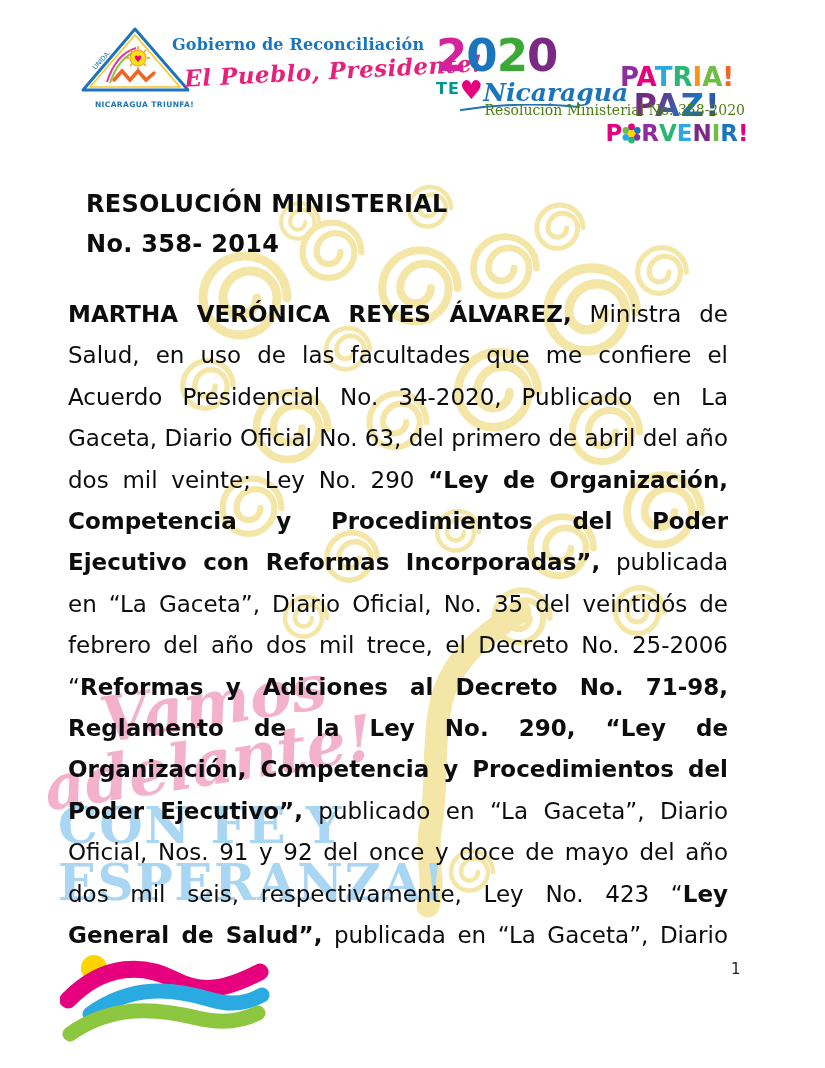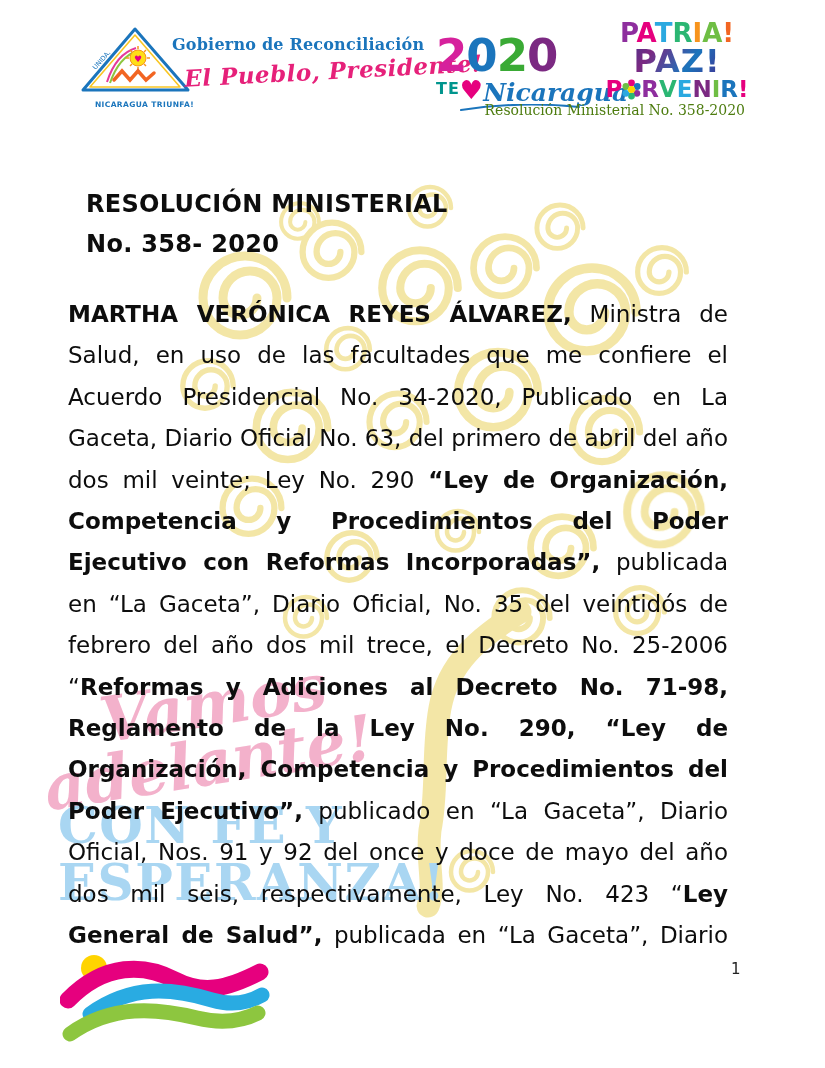--- a/index.html
+++ b/index.html
@@ -44,21 +44,21 @@
   }
   .logo2020 { position:absolute; left:436px; top:38px; width:168px; text-align:left; z-index:2; }
   .logo2020 .digits { font-size:45px; font-weight:bold; line-height:0.82; letter-spacing:-1px; }
   .logo2020 .teamo { margin-top:0px; font-weight:bold; white-space:nowrap; }
   .logo2020 .te { font-size:16px; vertical-align:7px; letter-spacing:1px; }
   .logo2020 .heart { font-size:26px; vertical-align:2px; }
   .logo2020 .country { font-family:"DejaVu Serif", serif; font-style:italic; font-weight:bold; font-size:25px; }
   .logo2020 .swoosh { display:block; margin:-3px auto 0; }
 
   .patria { position:absolute; left:596px; top:20px; width:162px; text-align:center; font-weight:bold; z-index:2; }
-  .patria .p1 { font-size:26px; line-height:1.0; letter-spacing:0px; white-space:nowrap; }
+  .patria .p1 { font-size:26px; line-height:1.0; letter-spacing:0px; white-space:nowrap;margin-top:44px; }
   .patria .p2 {
     font-size:32px; line-height:0.98; letter-spacing:1px; color:#2B3990;
     background:linear-gradient(125deg,#2B3990 8%,#7B2982 32%,#1B75BC 58%,#442B8F 82%);
   }
   @supports ((-webkit-background-clip:text) or (background-clip:text)) {
     .patria .p2 { -webkit-background-clip:text; background-clip:text; color:transparent; }
   }
   .patria .p3 { font-size:23px; line-height:1.05; display:flex; align-items:center; justify-content:center; gap:0px; white-space:nowrap; }
   .patria .p3 svg { margin:0 -1px; }
 
@@ -194,21 +194,21 @@
         <circle cx="10.5" cy="10.5" r="3.6" fill="#FFD400"></circle>
       </svg>
       <span><span style="color: rgb(142, 46, 158);">R</span><span style="color: rgb(43, 182, 115);">V</span><span style="color: rgb(43, 169, 224);">E</span><span style="color: rgb(123, 41, 130);">N</span><span style="color: rgb(111, 190, 68);">I</span><span style="color: rgb(27, 117, 188);">R</span><span style="color: rgb(230, 0, 126);">!</span></span>
     </div>
   </div>
 
   <div class="doc-ref">Resolución Ministerial No. 358-2020</div>
 
   <div class="title">
     <div>RESOLUCIÓN MINISTERIAL</div>
-    <div>No. 358- 2020</div>
+    <div>No. 358- 2014</div>
   </div>
 
   <p class="body-par"><span class="b">MARTHA VERÓNICA REYES ÁLVAREZ,</span><span> Ministra de Salud, en uso de las facultades que me confiere el Acuerdo Presidencial No. 34-2020, Publicado en La Gaceta, Diario Oficial No. 63, del primero de abril del año dos mil veinte; Ley No. 290 </span><span class="b">“Ley de Organización, Competencia y Procedimientos del Poder Ejecutivo con Reformas Incorporadas”,</span><span> publicada en “La Gaceta”, Diario Oficial, No. 35 del veintidós de febrero del año dos mil trece, el Decreto No. 25-2006 “</span><span class="b">Reformas y Adiciones al Decreto No. 71-98, Reglamento de la Ley No. 290, “Ley de Organización, Competencia y Procedimientos del Poder Ejecutivo”,</span><span> publicado en “La Gaceta”, Diario Oficial, Nos. 91 y 92 del once y doce de mayo del año dos mil seis, respectivamente, Ley No. 423 “</span><span class="b">Ley General de Salud”,</span><span> publicada en “La Gaceta”, Diario</span></p>
 
   <div class="footer-logo">
     <svg width="210" height="100" viewBox="0 0 210 100">
       <circle cx="34" cy="22" r="13" fill="#FFD400"></circle>
       <path d="M8 54 C 45 16, 85 18, 115 34 C 142 48, 165 44, 200 26" fill="none" stroke="#E6007E" stroke-width="17" stroke-linecap="round"></path>
       <path d="M30 68 C 72 38, 112 42, 152 54 C 172 60, 188 57, 202 49" fill="none" stroke="#29ABE2" stroke-width="15" stroke-linecap="round"></path>
       <path d="M10 88 C 52 58, 97 62, 137 72 C 162 78, 182 75, 198 67" fill="none" stroke="#8DC63F" stroke-width="15" stroke-linecap="round"></path>

